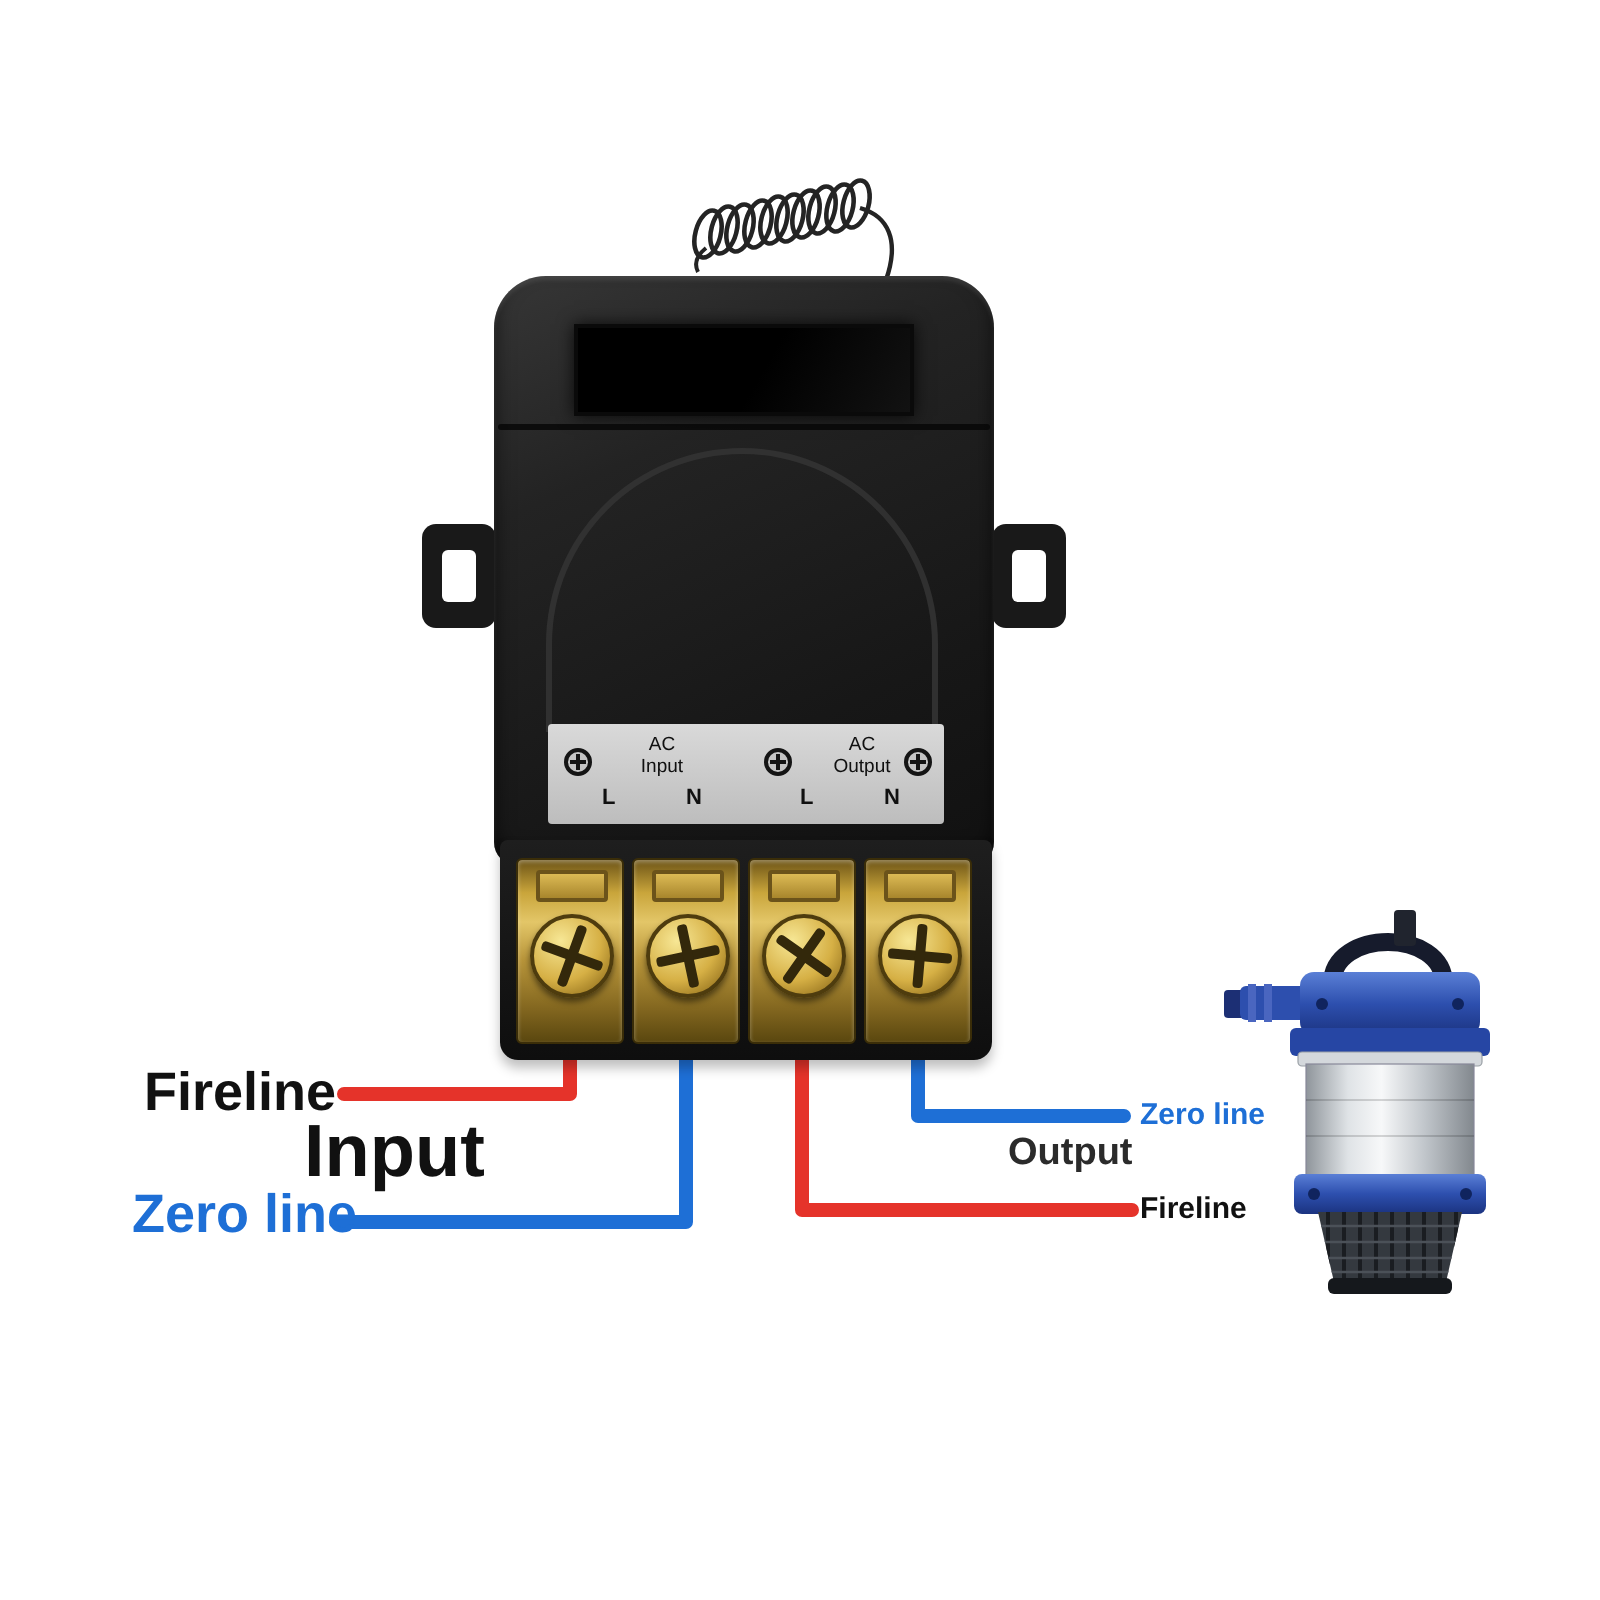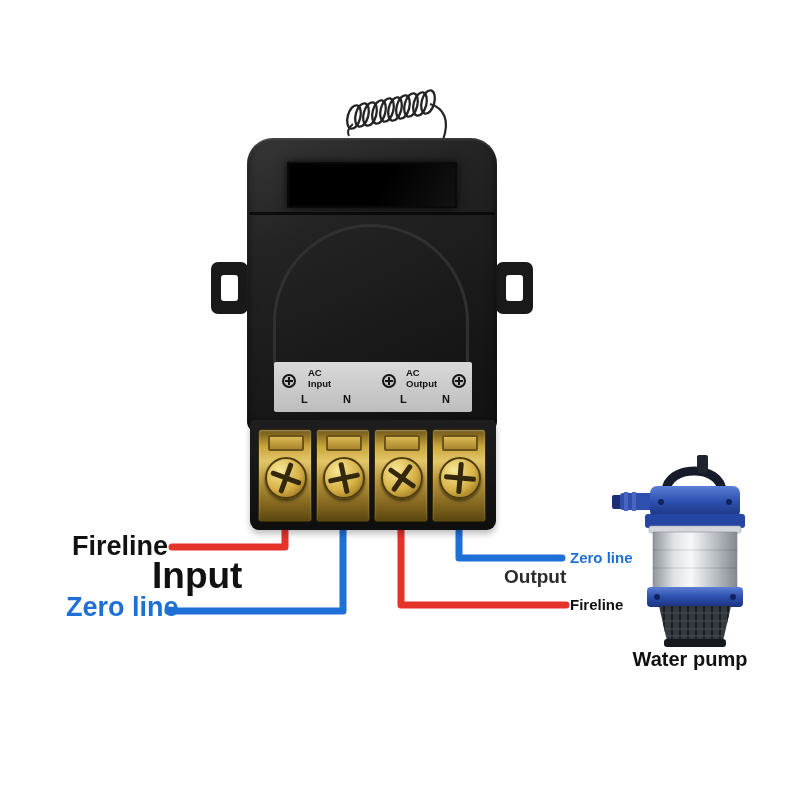--- a/index.html
+++ b/index.html
@@ -26,21 +26,21 @@
   .arch { position:absolute; left:26px; top:86px; width:196px; height:142px;
           border:3px solid #333; border-bottom:none; border-radius:100px 100px 0 0; opacity:.9; }
 
   
   .strip { position:absolute; left:27px; top:224px; width:198px; height:50px;
            background:linear-gradient(180deg,#d9d9d9,#bdbdbd); border-radius:2px; color:#101010; }
   .panel-screw { position:absolute; width:14px; height:14px; border:2px solid #141414; border-radius:50%; background:#c4c4c4; }
   .panel-screw::before,.panel-screw::after { content:""; position:absolute; background:#141414; }
   .panel-screw::before { left:50%; top:1px; bottom:1px; width:2px; transform:translateX(-50%); }
   .panel-screw::after  { top:50%; left:1px; right:1px; height:2px; transform:translateY(-50%); }
-  .grp { position:absolute; top:5px; font-size:9.5px; font-weight:700; line-height:1.2; }
+  .grp { position:absolute; top:5px; text-align:center; font-size:9.5px; font-weight:400; line-height:1.2; }
   .tl  { position:absolute; top:31px; font-size:11px; font-weight:700; }
 
   
   .ear { position:absolute; top:262px; width:37px; height:52px; background:#191919; border-radius:7px; }
   .ear::before { content:""; position:absolute; left:10px; top:13px; width:17px; height:26px; background:#fff; border-radius:3px; }
   .ear.left { left:211px; } .ear.right { left:496px; }
 
   
   .tblock { position:absolute; left:250px; top:420px; width:246px; height:110px;
             background:linear-gradient(180deg,#1e1e1e,#0e0e0e); border-radius:4px 4px 9px 9px;
@@ -214,15 +214,14 @@
     </g>
     <rect x="664" y="639" width="62" height="8" rx="3" fill="#15181c"></rect>
   </svg>
 
   <div class="lbl lbl-fireline-left">Fireline</div>
   <div class="lbl lbl-input">Input</div>
   <div class="lbl lbl-zero-left">Zero line</div>
   <div class="lbl lbl-zero-right">Zero line</div>
   <div class="lbl lbl-output">Output</div>
   <div class="lbl lbl-fireline-right">Fireline</div>
-  <div class="lbl lbl-pump">Water pump</div>
 
 </div>
 
 </body></html>

